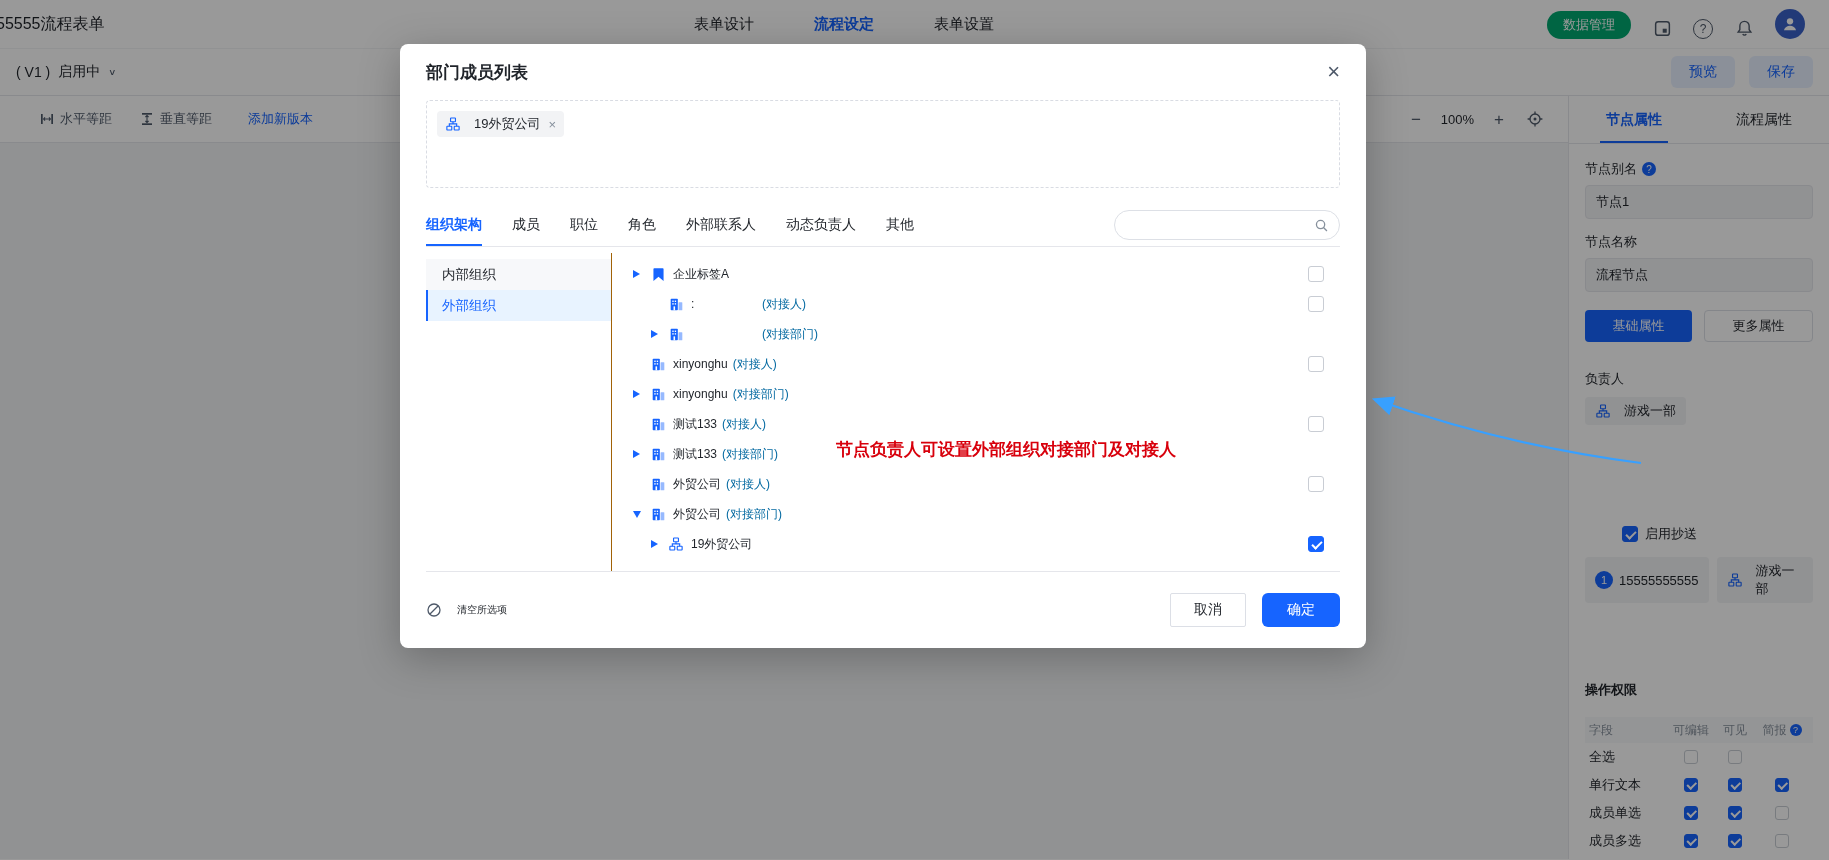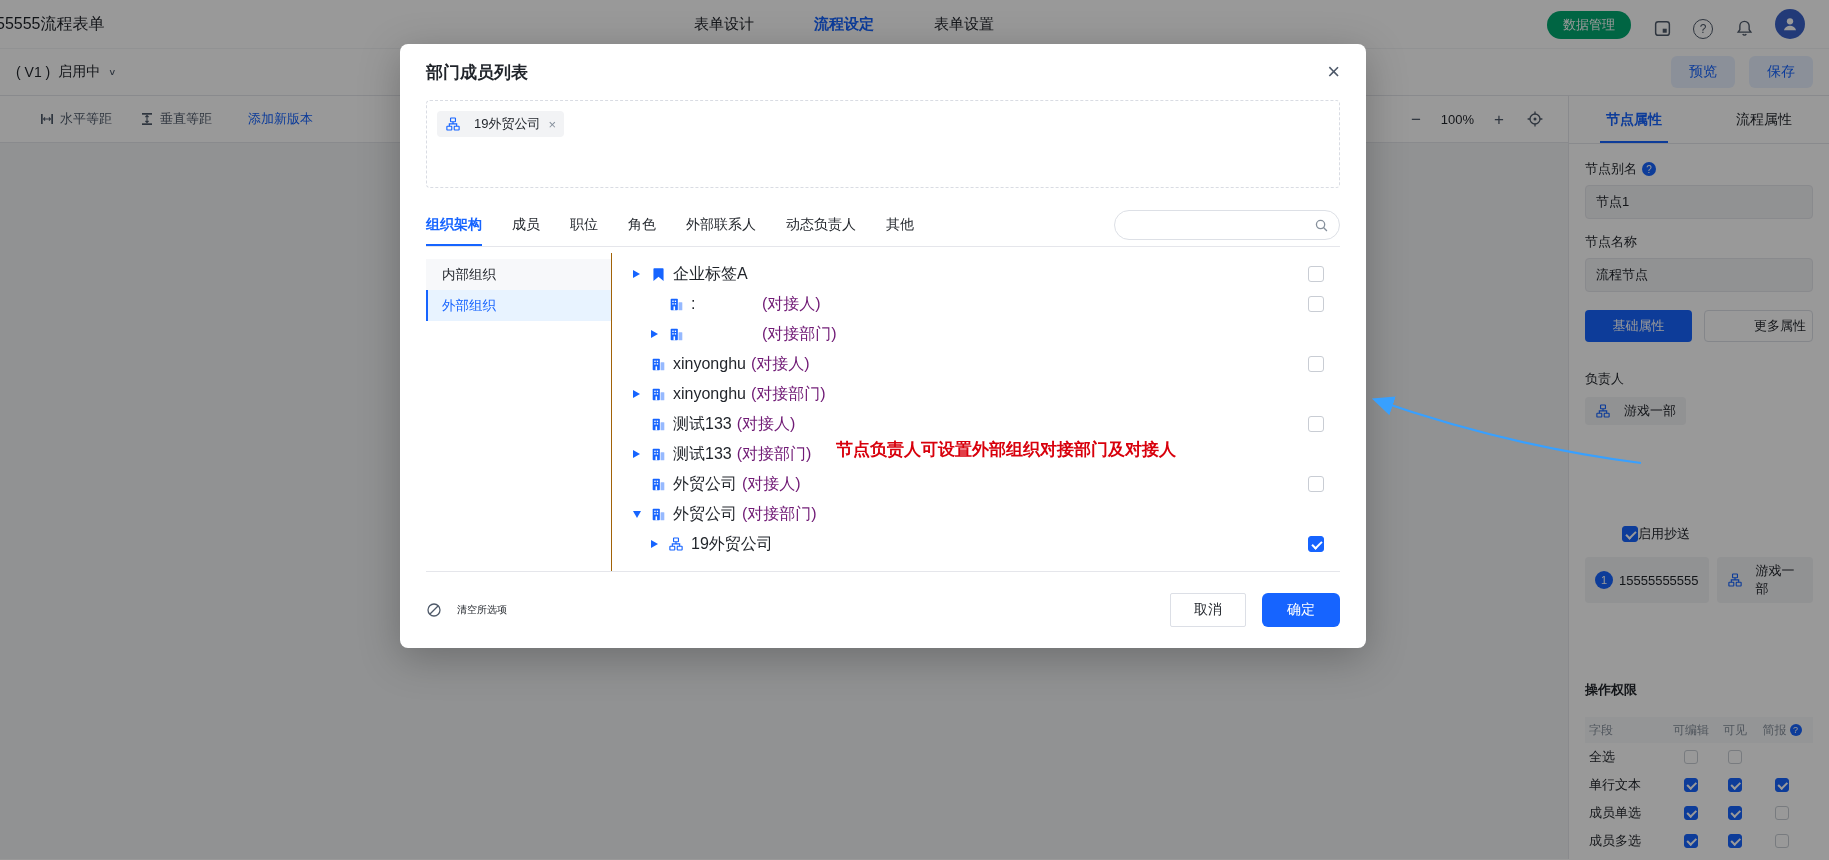--- a/index.html
+++ b/index.html
@@ -41,23 +41,23 @@
   .panel-tab{flex:1;display:flex;align-items:center;justify-content:center;font-size:14px;cursor:pointer;position:relative;}
   .panel-tab.active{color:#1664ff;font-weight:600;}
   .panel-tab.active::after{content:"";position:absolute;bottom:0;left:50%;transform:translateX(-50%);width:68px;height:2px;background:#1664ff;}
   .panel-body{flex:1;padding:16px 16px 0;overflow:hidden;font-size:13px;}
   .p-label{display:flex;align-items:center;gap:5px;margin-bottom:7px;}
   .q-icon{width:14px;height:14px;border-radius:50%;background:#1664ff;color:#fff;font-size:10px;display:inline-flex;align-items:center;justify-content:center;flex:none;}
   .q-icon.sm{width:12px;height:12px;font-size:9px;}
   .p-input{width:100%;height:34px;box-sizing:border-box;background:#f2f3f5;border:1px solid #e5e6eb;border-radius:4px;padding:0 10px;font-size:13px;color:#1f2329;margin-bottom:14px;font-family:inherit;}
   .p-btn-row{display:flex;gap:12px;margin:4px 0 28px;}
   .btn-blue{flex:1;height:32px;border:none;border-radius:4px;background:#1664ff;color:#fff;font-size:13px;cursor:pointer;}
-  .btn-plain{flex:1;height:32px;border:1px solid #dcdfe6;border-radius:4px;background:#fff;color:#1f2329;font-size:13px;cursor:pointer;text-align:right;}
+  .btn-plain{flex:1;height:32px;border:1px solid #dcdfe6;border-radius:4px;background:#fff;color:#1f2329;font-size:13px;cursor:pointer;}
   .gray-tag{display:inline-flex;align-items:center;gap:6px;background:#f2f3f5;border-radius:4px;padding:5px 10px;font-size:13px;margin-top:2px;}
-  .cc-row{display:flex;align-items:center;margin-top:100px;padding-left:37px;}
+  .cc-row{display:flex;align-items:center;gap:7px;margin-top:100px;padding-left:37px;}
   .cc-tags{display:flex;gap:8px;margin-top:12px;}
   .cc-avatar{width:18px;height:18px;border-radius:50%;background:#1664ff;color:#fff;font-size:11px;display:inline-flex;align-items:center;justify-content:center;flex:none;}
   .perm-title{margin-top:78px;font-size:13px;font-weight:bold;}
   .perm-header{margin-top:18px;height:26px;background:#f7f8fa;display:flex;align-items:center;font-size:12px;color:#86909c;padding:0 4px;box-sizing:border-box;}
   .ph-field{flex:1;}
   .ph-col{width:48px;text-align:center;display:flex;align-items:center;justify-content:center;gap:3px;}
   .ph-col.c2{width:40px;}
   .ph-col.c3{width:54px;}
   .perm-row{height:28px;display:flex;align-items:center;font-size:13px;padding:0 4px;box-sizing:border-box;}
   .pr-field{flex:1;}
@@ -86,28 +86,28 @@
   .m-tab.active{color:#1664ff;font-weight:600;box-shadow:inset 0 -2px 0 #1664ff;}
   .search-pill{margin-left:auto;width:226px;height:30px;border:1px solid #dde0e6;border-radius:16px;display:flex;align-items:center;padding:0 10px;box-sizing:border-box;}
   .search-pill input{flex:1;border:none;outline:none;background:transparent;font-size:13px;font-family:inherit;min-width:0;}
   .modal-body{margin:0 26px;flex:1;display:flex;border-bottom:1px solid #e5e6eb;overflow:hidden;}
   .m-sidebar{width:186px;flex:none;border-right:1px solid #a16207;padding-top:6px;box-sizing:border-box;}
   .m-side-item{height:31px;display:flex;align-items:center;padding-left:16px;font-size:13.5px;cursor:pointer;position:relative;}
   .m-side-item:first-child{background:#f7f8fa;}
   .m-side-item.active{background:#e8f3ff;color:#1664ff;}
   .m-side-item.active::before{content:"";position:absolute;left:0;top:0;bottom:0;width:2px;background:#1664ff;}
   .tree-list{flex:1;padding-top:6px;overflow:hidden;}
-  .tree-row{height:30px;display:flex;align-items:center;font-size:16px;box-sizing:border-box;}
+  .tree-row{height:30px;display:flex;align-items:center;font-size:12px;box-sizing:border-box;}
   .caret-box{width:17px;flex:none;display:flex;align-items:center;cursor:pointer;}
   .caret-right{width:0;height:0;border-left:7px solid #1664ff;border-top:4px solid transparent;border-bottom:4px solid transparent;}
   .caret-down{width:0;height:0;border-top:7px solid #1664ff;border-left:4px solid transparent;border-right:4px solid transparent;}
   .t-icon{width:16px;height:16px;margin-right:7px;flex:none;display:flex;align-items:center;justify-content:center;}
   .t-name{white-space:nowrap;}
   .t-name.blank-name{display:inline-block;min-width:66px;}
-  .t-suffix{margin-left:5px;color:#701a75;white-space:nowrap;}
+  .t-suffix{margin-left:5px;color:#0369a1;white-space:nowrap;}
   .t-check{margin-left:auto;margin-right:16px;}
   .modal-footer{height:76px;flex:none;display:flex;align-items:center;padding:0 26px;}
   .clear-group{display:flex;align-items:center;gap:15px;font-size:10px;cursor:pointer;}
   .footer-btns{margin-left:auto;display:flex;gap:16px;}
   .btn-cancel{width:76px;height:34px;border:1px solid #dcdfe6;border-radius:2px;background:#fff;font-size:14px;color:#1f2329;cursor:pointer;}
   .btn-confirm{width:78px;height:34px;border:none;border-radius:6px;background:#1664ff;color:#fff;font-size:14px;cursor:pointer;}
   
   .red-note{position:absolute;left:836px;top:438px;z-index:56;color:#d8000c;font-weight:700;font-size:17px;
             font-family:"Liberation Serif","DejaVu Serif",serif;white-space:nowrap;}
   .annot-arrow{position:absolute;left:0;top:0;z-index:60;pointer-events:none;}

